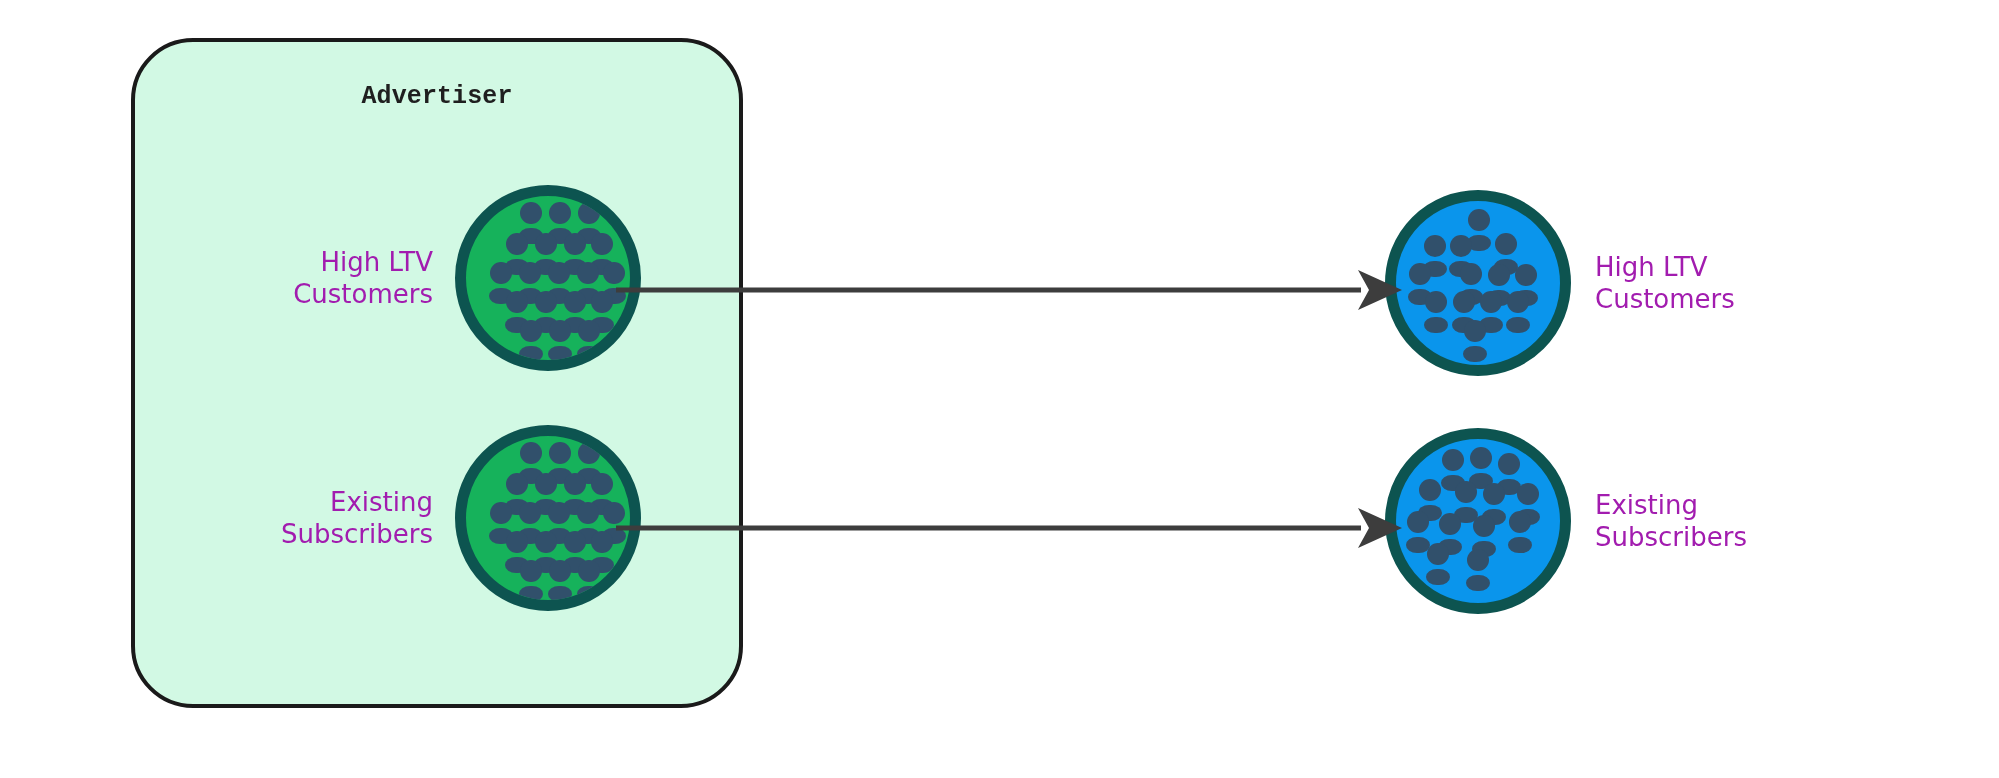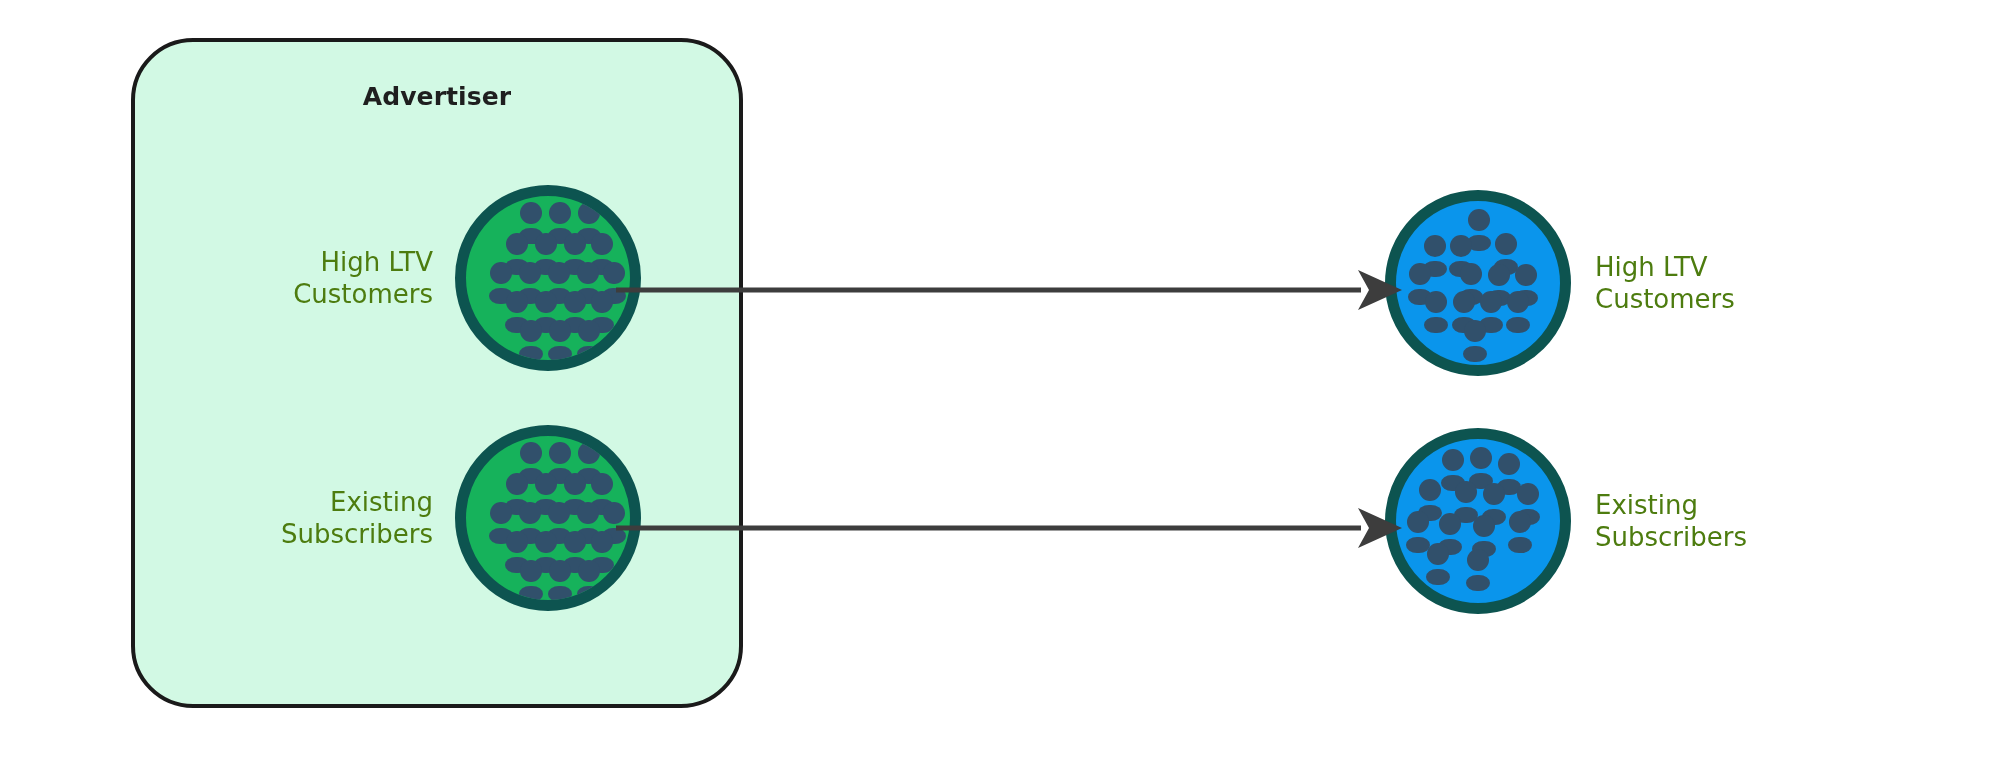--- a/index.html
+++ b/index.html
@@ -43,35 +43,36 @@
   .panel-title {
     position: absolute;
     left: 0;
     right: 0;
     top: 40px;
     text-align: center;
     font-size: 25px;
     font-weight: bold;
     color: #1f1f1f;
     letter-spacing: 0.1px;
+    font-family: Liberation Mono, monospace;
   }
 
   
   .group {
     position: absolute;
     display: flex;
     align-items: center;
   }
   .group-left  { flex-direction: row; }
   .group-right { flex-direction: row; }
 
   .group-label {
     font-size: 26px;
     line-height: 1.24;
-    color: #4d7c0f;
+    color: #a21caf;
     white-space: pre-line;
   }
   .group-label-left {
     text-align: right;
     width: 270px;
     margin-right: 22px;
   }
   .group-label-right {
     text-align: left;
     width: 270px;

